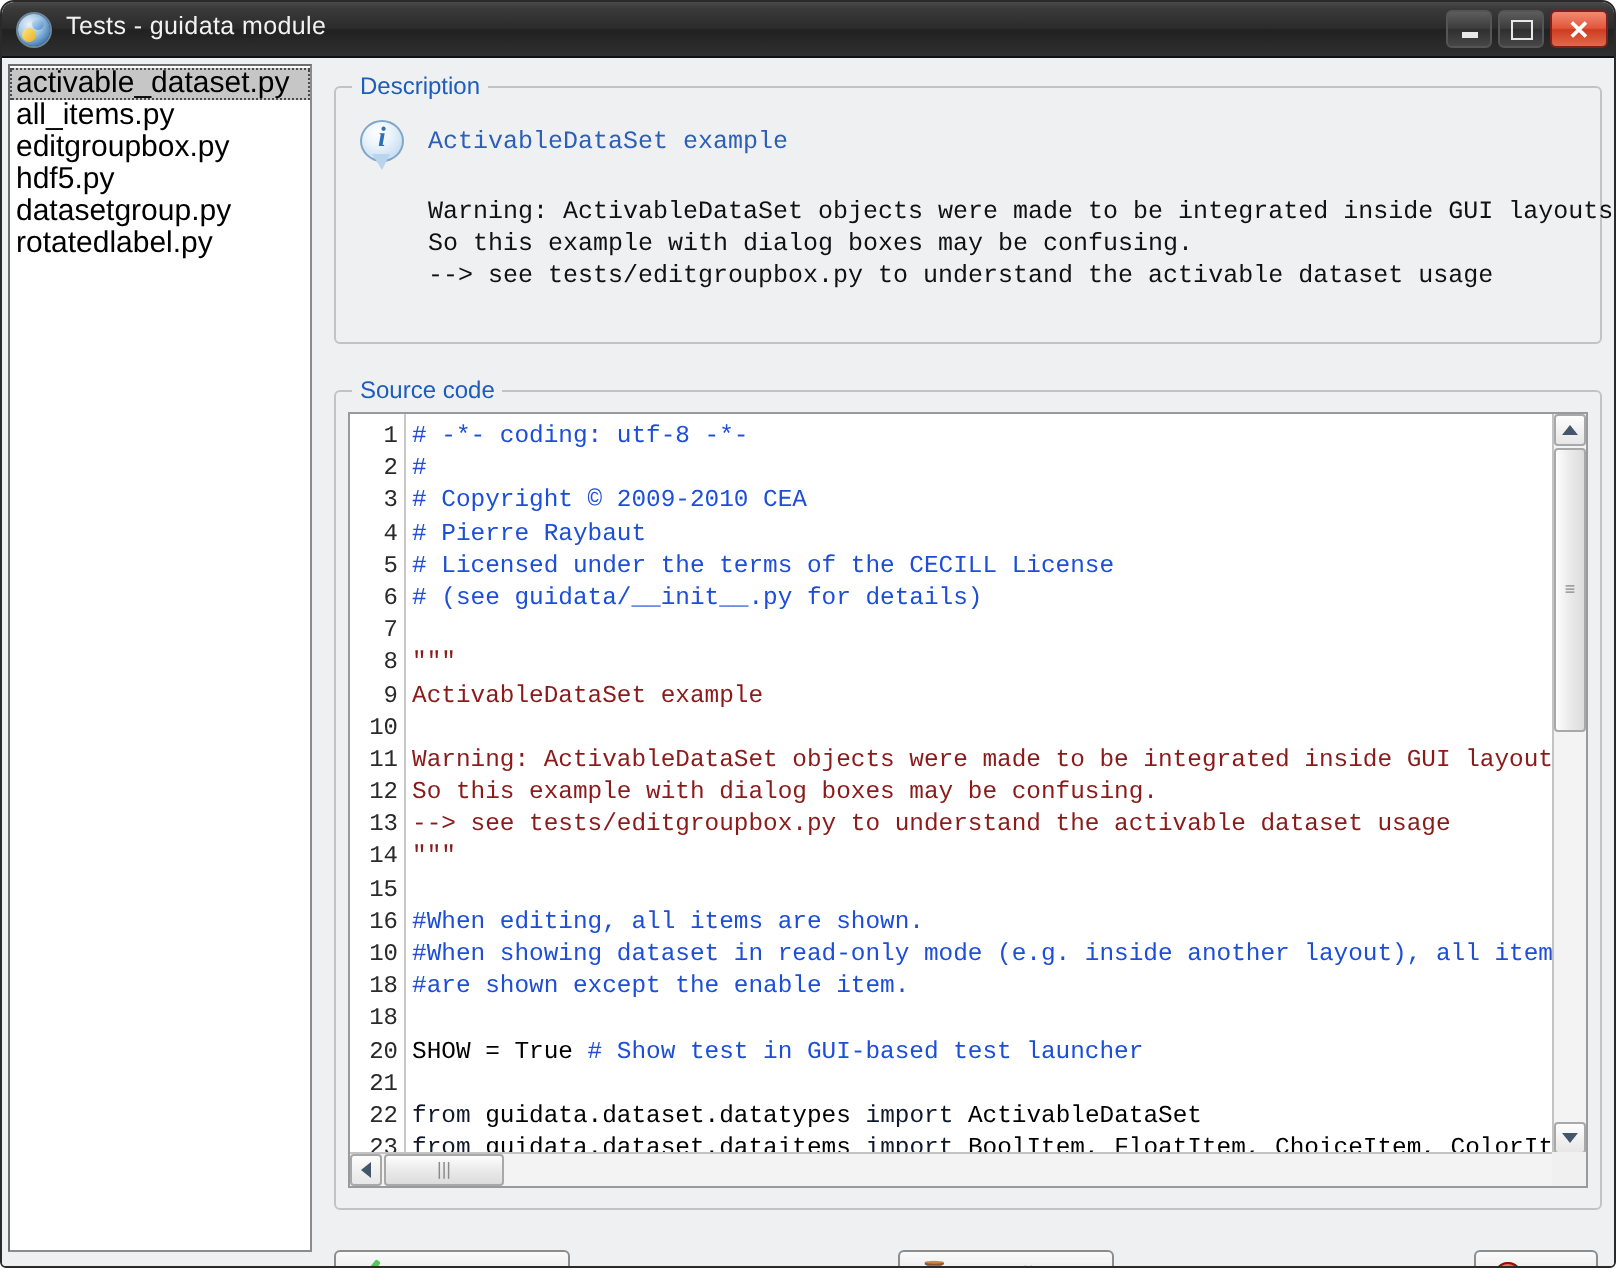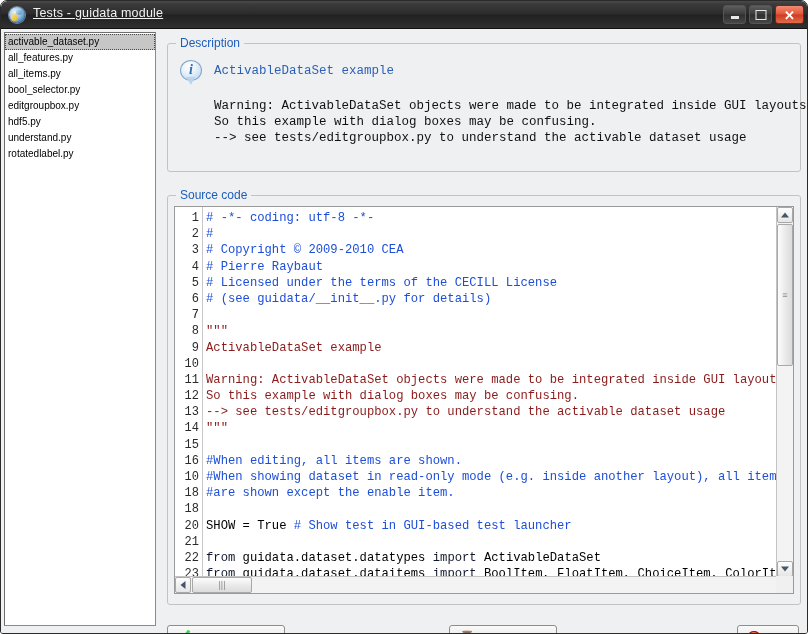--- a/index.html
+++ b/index.html
@@ -63,21 +63,20 @@
     border-radius: 50%;
     background: linear-gradient(135deg,#cfe7fb,#4d8cc4);
   }
   .title-text {
     position: absolute;
     left: 32px; top: 5px;
     font-size: 12.5px;
     color: #f2f2f2;
     letter-spacing: .2px;
     white-space: nowrap;
-    text-decoration: underline;
   }
 
   .win-btns {
     position: absolute;
     right: 5px; top: 4px;
     display: flex;
     gap: 3px;
   }
   .wbtn {
     width: 23px; height: 19px;
@@ -130,21 +129,21 @@
     height: 594px;
     box-sizing: border-box;
     background: #ffffff;
     border: 1px solid #8b8b8b;
     border-top-color: #6e6e6e;
     border-left-color: #6e6e6e;
     overflow: hidden;
     padding-top: 1px;
   }
   .file-item {
-    font-size: 10px;
+    font-size: 15px;
     color: #000;
     padding: 0 0 0 3px;
     height: 16px;
     line-height: 16px;
     white-space: nowrap;
     box-sizing: border-box;
   }
   .file-item.selected {
     background: #c6c6c6;
     outline: 1px dotted #4a4a4a;
@@ -433,26 +432,24 @@
       <div class="wbtn close">
           <span class="gl">✕</span>
         </div>
     </div>
   </div>
 
   <div class="client">
 
     <div class="filelist" id="file-list">
         <div class="file-item selected">activable_dataset.py</div>
-        <div class="file-item">all_features.py</div>
         <div class="file-item">all_items.py</div>
-        <div class="file-item">bool_selector.py</div>
         <div class="file-item">editgroupbox.py</div>
         <div class="file-item">hdf5.py</div>
-        <div class="file-item">understand.py</div>
+        <div class="file-item">datasetgroup.py</div>
         <div class="file-item">rotatedlabel.py</div>
       </div>
 
     <div class="right">
 
       <div class="groupbox" id="desc-group">
         <div class="gb-title">Description</div>
         <div class="desc-inner">
           <div class="info-icon">
             <div class="info-bub"></div>

